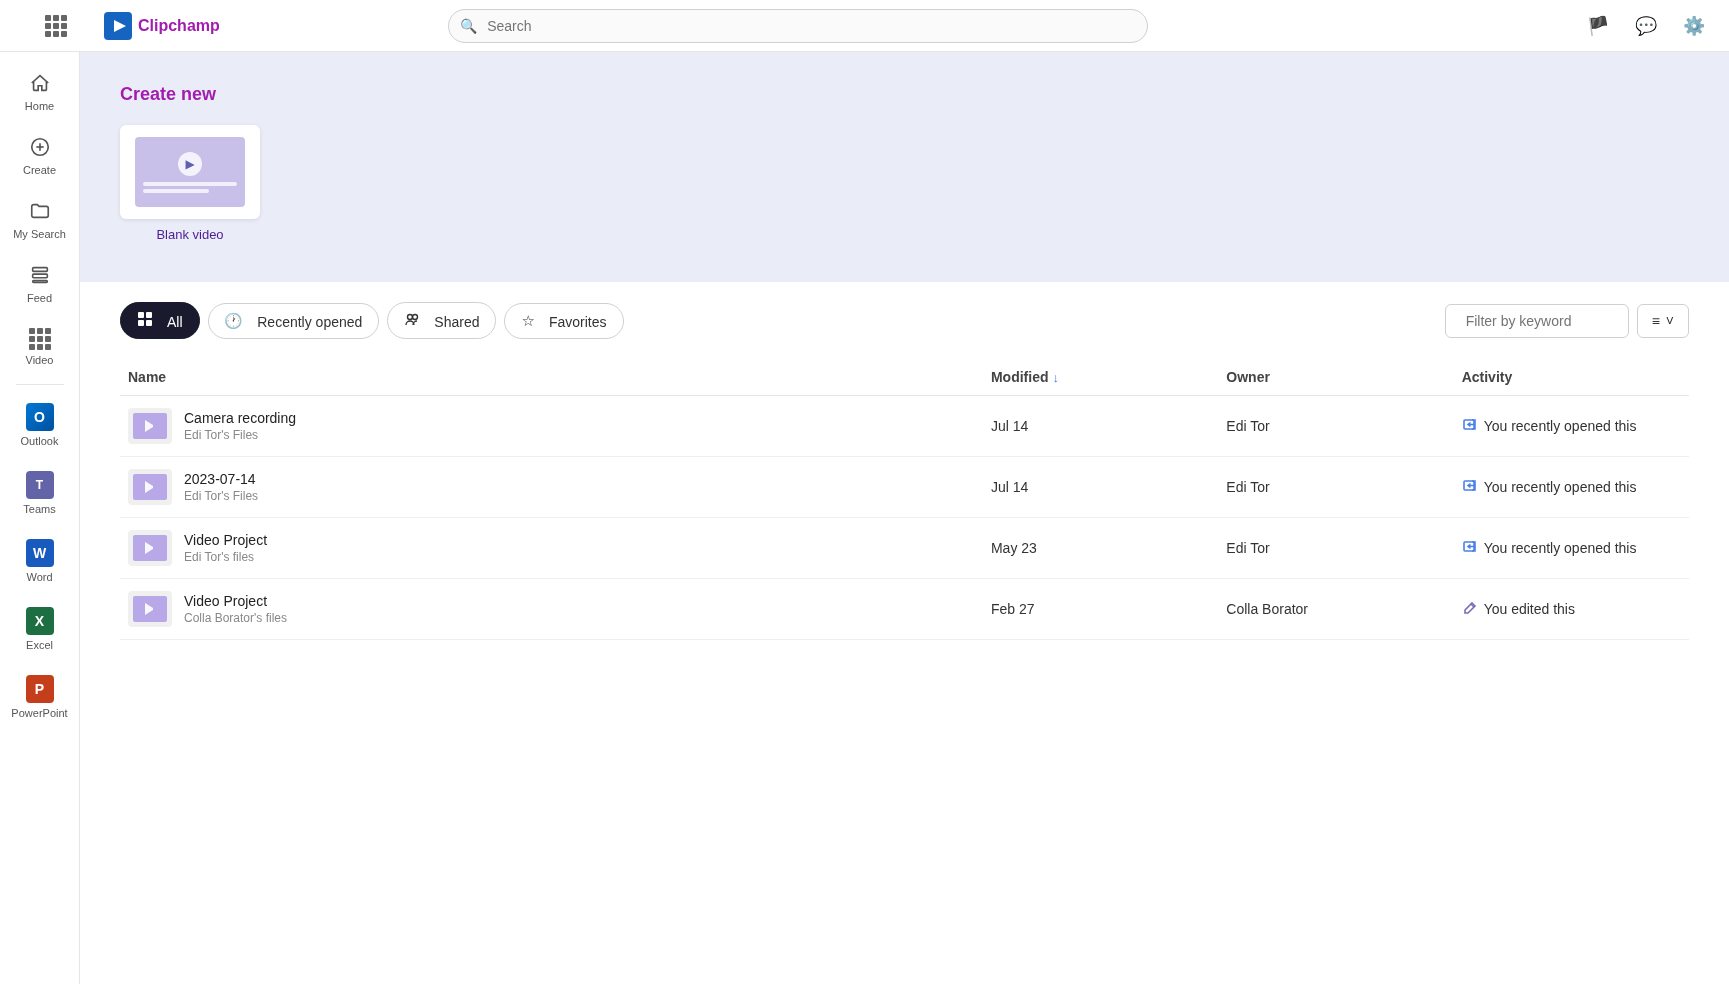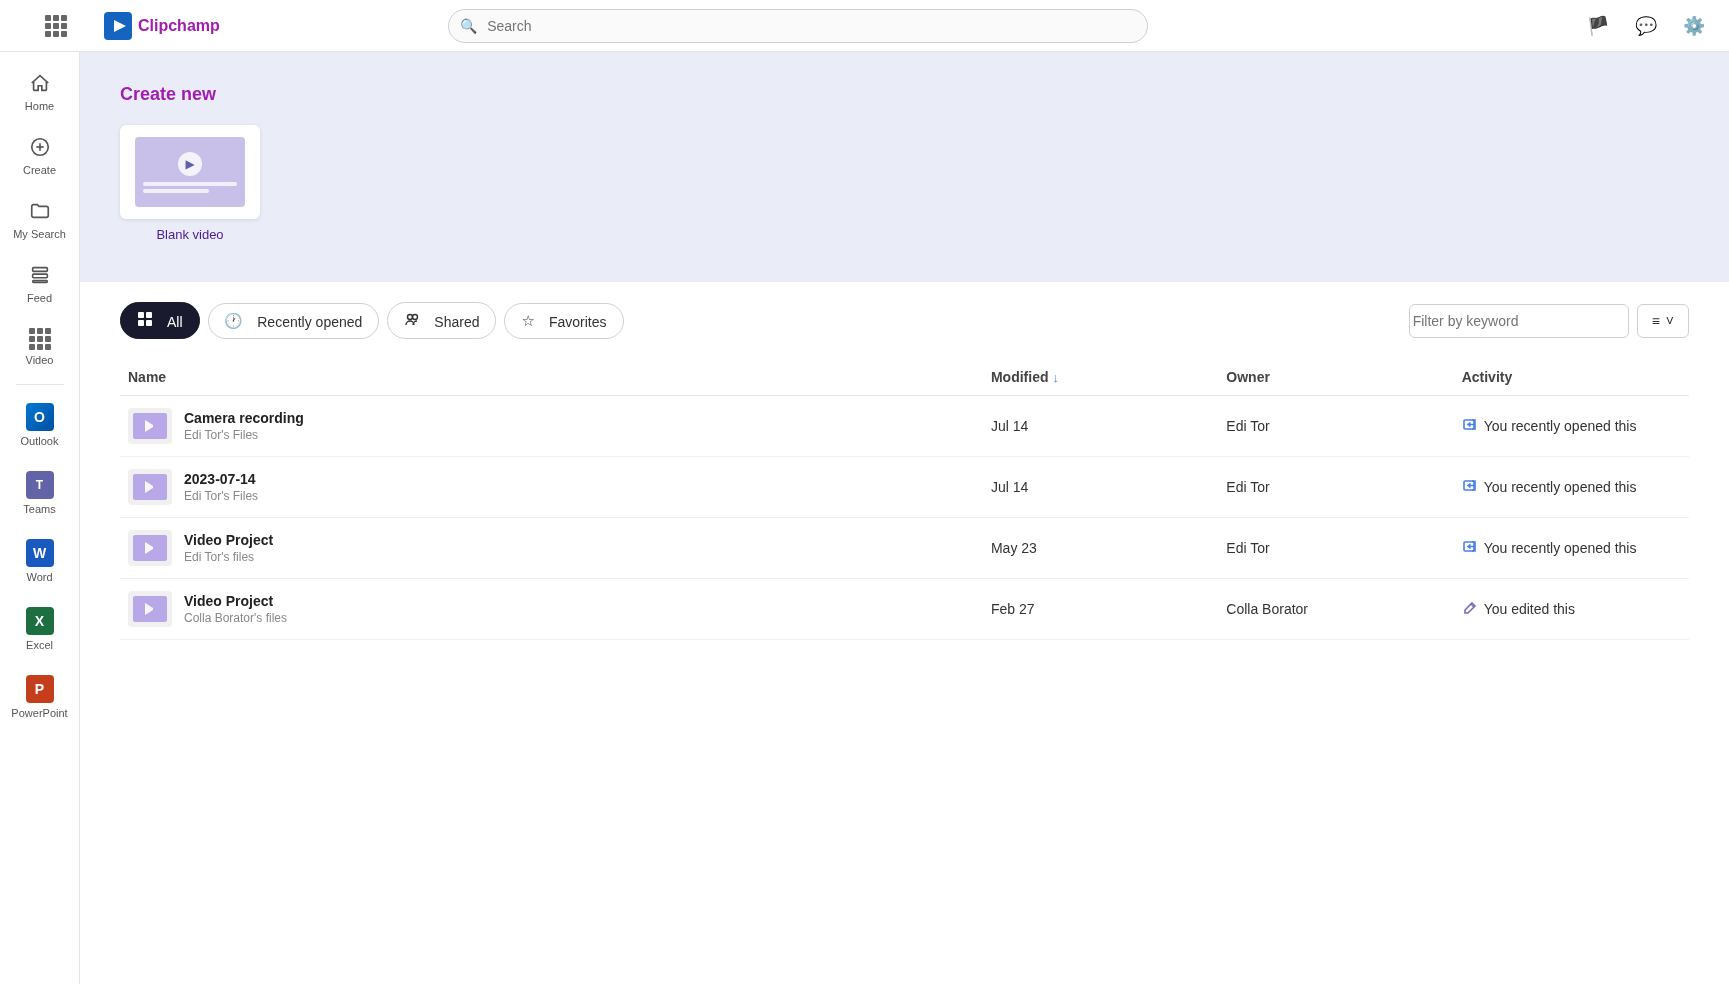--- a/index.html
+++ b/index.html
@@ -217,26 +217,26 @@
     }
     .filter-tab .tab-icon { font-size: 15px; }
 
     .filter-right {
       margin-left: auto;
       display: flex;
       align-items: center;
       gap: 8px;
     }
     .keyword-filter {
-      padding: 8px 3px;
+      padding: 8px 20px;
       border: 1.5px solid #d0d0d0;
       border-radius: 6px;
       font-size: 14px;
       color: #1d4ed8;
-      width: 220px;
+      width: 184px;
       outline: none;
       background: #fff;
     }
     .sort-btn {
       padding: 8px 14px;
       border: 1.5px solid #d0d0d0;
       border-radius: 6px;
       background: #fff;
       cursor: pointer;
       display: flex;
@@ -305,21 +305,21 @@
     }
     .file-thumb-play {
       width: 12px;
       height: 12px;
       border-left: 8px solid rgba(255,255,255,0.9);
       border-top: 5px solid transparent;
       border-bottom: 5px solid transparent;
       margin-left: 2px;
     }
     .file-info { display: flex; flex-direction: column; gap: 2px; }
-    .file-title { font-size: 14px; font-weight: 700; color: #222; }
+    .file-title { font-size: 14px; font-weight: 400; color: #222; }
     .file-subtitle { font-size: 12px; color: #888; }
 
     .activity-cell {
       display: flex;
       align-items: center;
       gap: 6px;
       color: #333;
     }
     .activity-icon {
       font-size: 14px;

